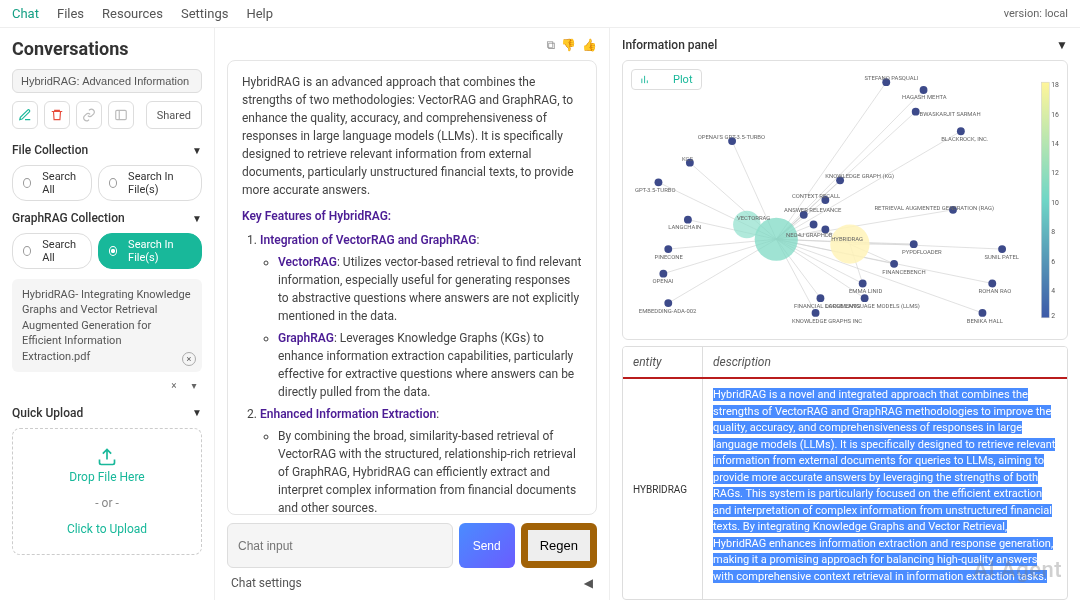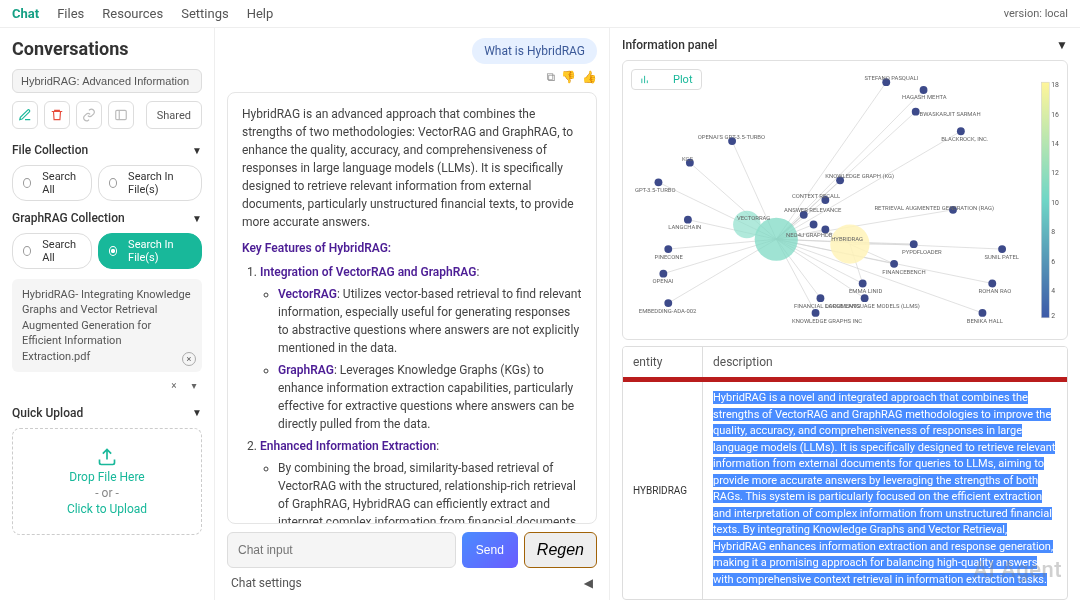--- a/index.html
+++ b/index.html
@@ -1,20 +1,20 @@
 <!DOCTYPE html>
 <html><head>
 <meta charset="utf-8">
 <style>
 * { box-sizing: border-box; margin: 0; padding: 0; }
 body { font-family: -apple-system, BlinkMacSystemFont, "Segoe UI", Roboto, sans-serif; font-size: 12px; color: #333; background: #fff; width: 1080px; height: 602px; overflow: hidden; }
 .topbar { display: flex; justify-content: space-between; align-items: center; padding: 6px 12px; border-bottom: 1px solid #eee; }
 .topbar-tabs { display: flex; gap: 18px; }
 .topbar-tab { font-size: 13px; color: #555; cursor: pointer; }
-.topbar-tab.active { color: #16a085; font-weight: 700; }
+.topbar-tab.active { color: #16a085; font-weight: 400; }
 .topbar-version { font-size: 11px; color: #666; }
 .main { display: flex; height: calc(100% - 30px); }
 .sidebar { width: 215px; padding: 10px 12px; border-right: 1px solid #eee; overflow-y: auto; }
 .sidebar h2 { font-size: 18px; font-weight: 700; margin-bottom: 10px; }
 .conv-row { display: flex; gap: 6px; margin-bottom: 8px; }
 .conv-input { flex: 1; padding: 5px 8px; border: 1px solid #ddd; border-radius: 6px; font-size: 11px; background: #f5f5f5; color: #555; }
 .icon-row { display: flex; gap: 6px; margin-bottom: 14px; align-items: center; }
 .icon-btn { width: 28px; height: 28px; border: 1px solid #ddd; border-radius: 6px; display: flex; align-items: center; justify-content: center; cursor: pointer; background: #fff; }
 .icon-btn.shared { width: auto; padding: 0 10px; font-size: 11px; color: #555; }
 .section-hdr { display: flex; justify-content: space-between; align-items: center; font-size: 12px; font-weight: 500; margin-bottom: 8px; cursor: pointer; }
@@ -22,46 +22,46 @@
 .pill-row { display: flex; gap: 6px; margin-bottom: 10px; }
 .pill { display: flex; align-items: center; gap: 11px; padding: 4px 10px; border: 1px solid #ddd; border-radius: 14px; font-size: 11px; cursor: pointer; background: #fff; }
 .pill .radio { width: 10px; height: 10px; border: 1.5px solid #999; border-radius: 50%; }
 .pill.active { background: #18b89a; color: #fff; border-color: #18b89a; }
 .pill.active .radio { border-color: #fff; background: radial-gradient(circle,#fff 40%,transparent 45%); }
 .file-item { background: #f5f5f5; border-radius: 6px; padding: 8px 10px; font-size: 11px; color: #555; line-height: 1.4; position: relative; margin-bottom: 6px; }
 .file-item .close { position: absolute; right: 6px; bottom: 6px; width: 14px; height: 14px; border: 1px solid #aaa; border-radius: 50%; font-size: 9px; display: flex; align-items: center; justify-content: center; cursor: pointer; }
 .file-actions { display: flex; justify-content: flex-end; gap: 4px; margin-bottom: 12px; }
 .file-actions .mini { width: 16px; height: 16px; font-size: 10px; color: #666; cursor: pointer; display: flex; align-items: center; justify-content: center; }
 .upload-box { border: 1px dashed #ccc; border-radius: 8px; padding: 18px 8px; text-align: center; color: #18b89a; font-size: 12px; margin-top: 8px; }
-.upload-box .or { color: #888; margin: 2px 0; }
+.upload-box .or { color: #888; margin: 12px 0; }
 .center { flex: 1; display: flex; flex-direction: column; padding: 10px 12px; border-right: 1px solid #eee; }
 .user-msg { align-self: flex-end; background: #e6f0ff; color: #3b5998; padding: 6px 12px; border-radius: 14px; font-size: 12px; margin-bottom: 6px; }
 .msg-icons { align-self: flex-end; display: flex; gap: 6px; color: #888; font-size: 12px; margin-bottom: 8px; }
 .msg-icons span { cursor: pointer; }
 .assistant-msg { flex: 1; border: 1px solid #e5e5e5; border-radius: 8px; padding: 12px 14px; font-size: 12px; line-height: 1.5; color: #444; overflow-y: auto; }
 .assistant-msg strong { font-weight: 600; color: #4c1d95; }
 .assistant-msg ol { margin: 6px 0 6px 18px; }
 .assistant-msg ul { list-style: circle; margin: 4px 0 4px 18px; }
 .assistant-msg li { margin-bottom: 4px; }
 .chat-input-row { display: flex; gap: 6px; margin-top: 8px; border-radius: 12px; }
 .chat-input { flex: 1; padding: 8px 10px; border: 1px solid #ddd; border-radius: 6px; font-size: 12px; background: #f5f5f5; }
 .btn-send { background: linear-gradient(135deg,#4a8cff,#6a5cff); color: #fff; border: none; border-radius: 6px; padding: 8px 14px; font-size: 12px; cursor: pointer; }
-.btn-regen { background: #eee; border: 1px solid #a16207; border-radius: 6px; padding: 8px 12px; font-size: 16px; cursor: pointer; font-style: italic; }
+.btn-regen { background: #eee; border: 7px solid #a16207; border-radius: 6px; padding: 8px 12px; font-size: 13px; cursor: pointer; }
 .chat-settings { display: flex; justify-content: space-between; padding: 8px 4px 0; font-size: 12px; color: #555; cursor: pointer; }
 .rightpanel { width: 470px; display: flex; flex-direction: column; padding: 10px 12px 0; overflow: hidden; }
 .rp-hdr { display: flex; justify-content: space-between; font-size: 12px; font-weight: 500; margin-bottom: 8px; }
 .plot-area { border: 1px solid #e0e0e0; border-radius: 6px; padding: 6px; position: relative; height: 280px; margin-bottom: 6px; }
 .plot-btn { position: absolute; top: 8px; left: 8px; background: #fff; border: 1px solid #ddd; border-radius: 4px; padding: 3px 8px; font-size: 11px; color: #18b89a; cursor: pointer; z-index: 2; display: flex; align-items: center; gap: 22px; }
 .graph-svg { width: 100%; height: 100%; }
 .node-lbl { font-size: 6px; fill: #666; }
 .meta-rows { font-size: 11px; color: #333; margin-bottom: 6px; }
 .meta-rows div { margin-bottom: 2px; }
 .meta-rows .tri { display: inline-block; width: 8px; }
 .entity-table { border: 1px solid #ddd; border-radius: 4px; overflow: hidden; flex: 1; display: flex; flex-direction: column; }
-.entity-table .thead { display: flex; background: #fff; border-bottom: 5px solid #b91c1c; }
+.entity-table .thead { display: flex; background: #fff; border-bottom: 2px solid #b91c1c; font-style: italic; }
 .entity-table .th { padding: 8px 10px; font-size: 12px; color: #555; }
 .entity-table .th:first-child { width: 80px; border-right: 1px solid #ddd; }
 .entity-table .trow { display: flex; flex: 1; overflow: hidden; }
 .entity-table .td { padding: 8px 10px; font-size: 11px; line-height: 1.5; }
 .entity-table .td:first-child { width: 80px; border-right: 1px solid #ddd; font-size: 10px; color: #333; display: flex; align-items: center; }
 .entity-table .td.desc { flex: 1; overflow-y: auto; }
 .hl { background: #4a8cff; color: #fff; }
 .watermark { position: absolute; right: 18px; bottom: 20px; font-size: 22px; color: rgba(120,120,120,0.35); font-weight: 500; pointer-events: none; letter-spacing: 0.5px; }
 </style>
 </head>
@@ -156,21 +156,20 @@
       <svg width="20" height="20" viewBox="0 0 24 24" fill="none" stroke="#18b89a" stroke-width="2">
           <path d="M21 15v4a2 2 0 01-2 2H5a2 2 0 01-2-2v-4M17 8l-5-5-5 5M12 3v12"></path>
         </svg>
       <div>Drop File Here</div>
       <div class="or">- or -</div>
       <div>Click to Upload</div>
     </div>
   </div>
 
   <div class="center">
-    <div class="user-msg">What is HybridRAG</div>
     <div class="msg-icons">
       <span>⧉</span>
       <span>👎</span>
       <span>👍</span>
     </div>
     <div class="assistant-msg">
       <p>HybridRAG is an advanced approach that combines the strengths of two methodologies: VectorRAG and GraphRAG, to enhance the quality, accuracy, and comprehensiveness of responses in large language models (LLMs). It is specifically designed to retrieve relevant information from external documents, particularly unstructured financial texts, to provide more accurate answers.</p>
       <p style="margin-top:8px"><strong>Key Features of HybridRAG:</strong></p>
       <ol>
         <li><strong>Integration of VectorRAG and GraphRAG</strong>:

